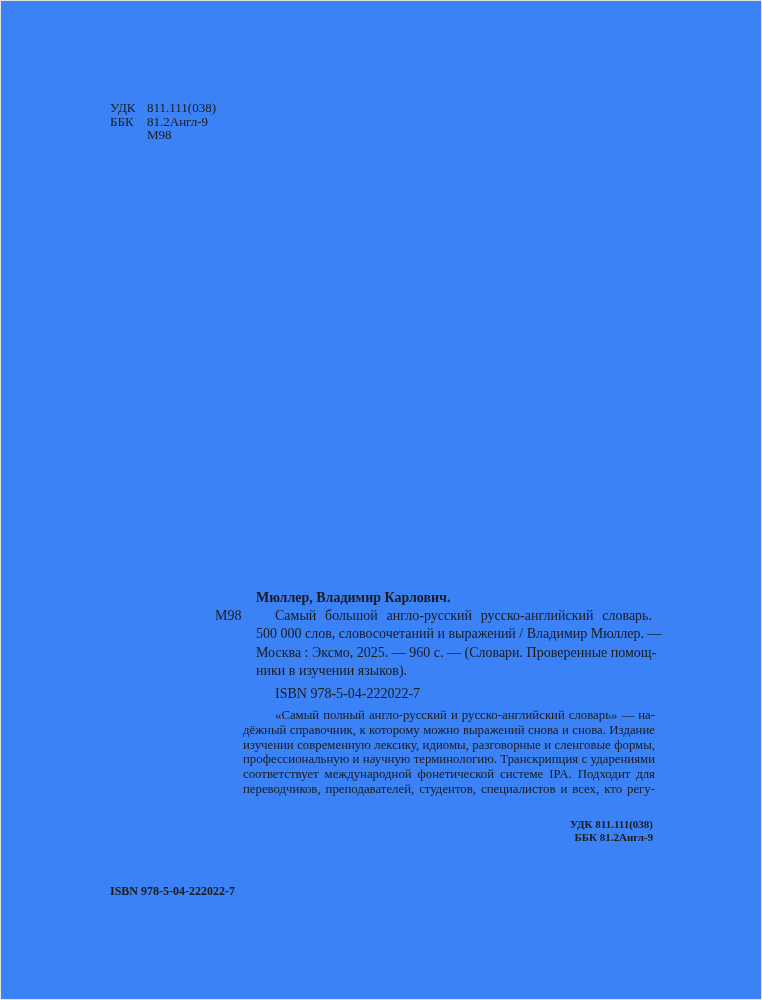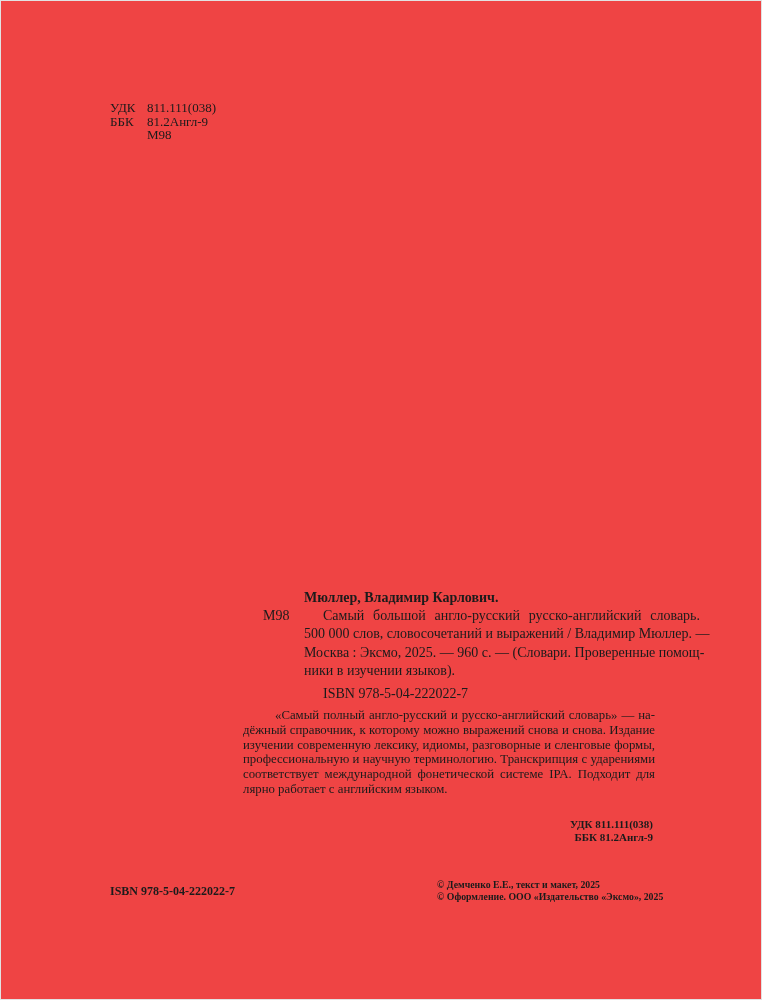--- a/index.html
+++ b/index.html
@@ -1,20 +1,20 @@
 <!DOCTYPE html>
 <html lang="ru"><head>
 <meta charset="utf-8">
 <style>
   html, body { margin: 0; padding: 0; background: #ffffff; }
   .page {
     position: relative;
     width: 762px;
     height: 1000px;
-    background: #ef4444;
+    background: #3b82f6;
     box-shadow: inset 0 0 0 1px #e2e2e2;
     overflow: hidden;
     font-family: "Liberation Serif", "DejaVu Serif", serif;
     color: #1b1b1b;
   }
 
   
   .top-codes {
     position: absolute;
     left: 110px;
@@ -27,21 +27,20 @@
   }
 
   
   .card {
     position: absolute;
     left: 215px;
     top: 589px;
     width: 437px;
     font-size: 14px;
     line-height: 18.2px;
-    margin-left: 48px;
   }
   .card-author { margin-left: 41px; font-weight: bold; white-space: nowrap; }
   .card-m98 { position: absolute; left: 0; top: 18px; }
   .card-desc { margin-left: 41px; width: 396px; }
   .card-isbn { margin-left: 41px; padding-left: 19px; margin-top: 5px; white-space: nowrap; }
 
   
   .annotation {
     position: absolute;
     left: 243px;
@@ -114,28 +113,24 @@
       </div>
     <div class="card-isbn">ISBN 978-5-04-222022-7</div>
   </div>
 
   <div class="annotation fi-block">
       <div class="tline j fi">«Самый полный англо-русский и русско-английский словарь» — на-</div>
       <div class="tline j">дёжный справочник, к которому можно выражений снова и снова. Издание</div>
       <div class="tline j">изучении современную лексику, идиомы, разговорные и сленговые формы,</div>
       <div class="tline j">профессиональную и научную терминологию. Транскрипция с ударениями</div>
       <div class="tline j">соответствует международной фонетической системе IPA. Подходит для</div>
-      <div class="tline">лярно работает с английским языком.</div>
+      <div class="tline j">переводчиков, преподавателей, студентов, специалистов и всех, кто регу-</div>
     </div>
 
   <div class="bottom-codes">
     <div>УДК 811.111(038)</div>
     <div>ББК 81.2Англ-9</div>
   </div>
 
   <div class="footer-isbn">ISBN 978-5-04-222022-7</div>
 
-  <div class="footer-copy">
-      <div class="tline">© Демченко Е.Е., текст и макет, 2025</div>
-      <div class="tline">© Оформление. ООО «Издательство «Эксмо», 2025</div>
-    </div>
 
 </div>
 
 </body></html>

